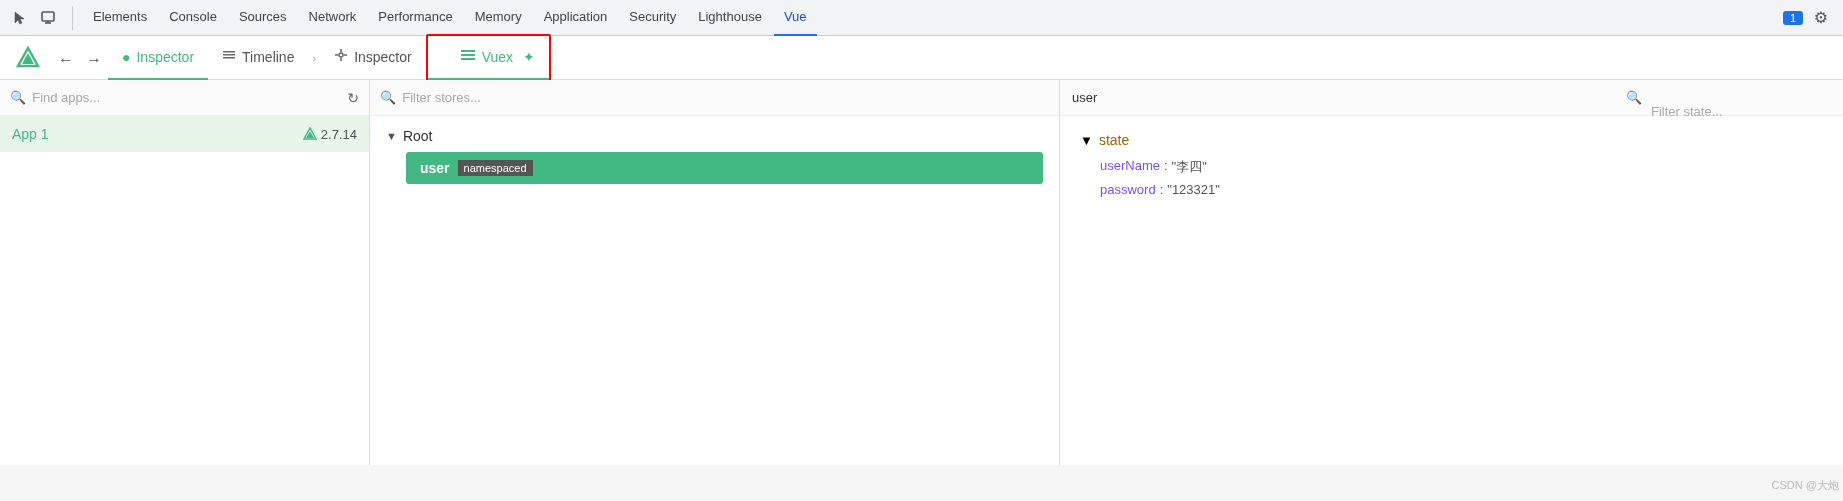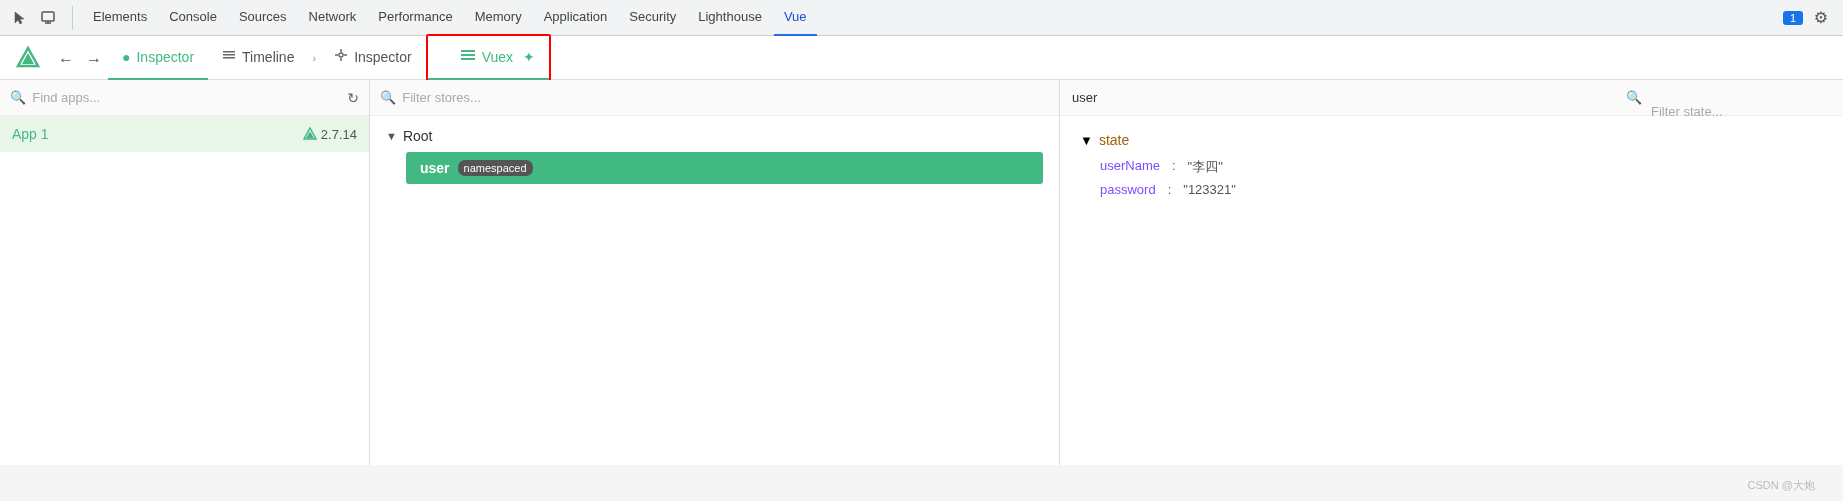--- a/index.html
+++ b/index.html
@@ -241,21 +241,21 @@
     .store-name {
       font-size: 14px;
       color: white;
       font-weight: bold;
     }
     .store-badge {
       background: #555;
       color: white;
       font-size: 11px;
       padding: 2px 6px;
-      border-radius: 7px;
+      border-radius: 0;
     }
 
     
     .state-panel {
       flex: 1;
       display: flex;
       flex-direction: column;
     }
     .state-header {
       display: flex;
@@ -293,28 +293,28 @@
       font-size: 13px;
     }
     .state-value {
       color: #555;
       font-size: 13px;
     }
     .state-entry {
       margin-left: 20px;
       margin-bottom: 6px;
       display: flex;
-      gap: 12px;
+      gap: 4px;
     }
 
     
     .watermark {
       position: fixed;
       bottom: 8px;
-      right: 28px;
+      right: 4px;
       font-size: 11px;
       color: #bbb;
     }
   </style>
 </head>
 <body>
 
 <div class="devtools-tabbar">
   <div class="devtools-icons">
     <div class="devtools-icon-btn">

